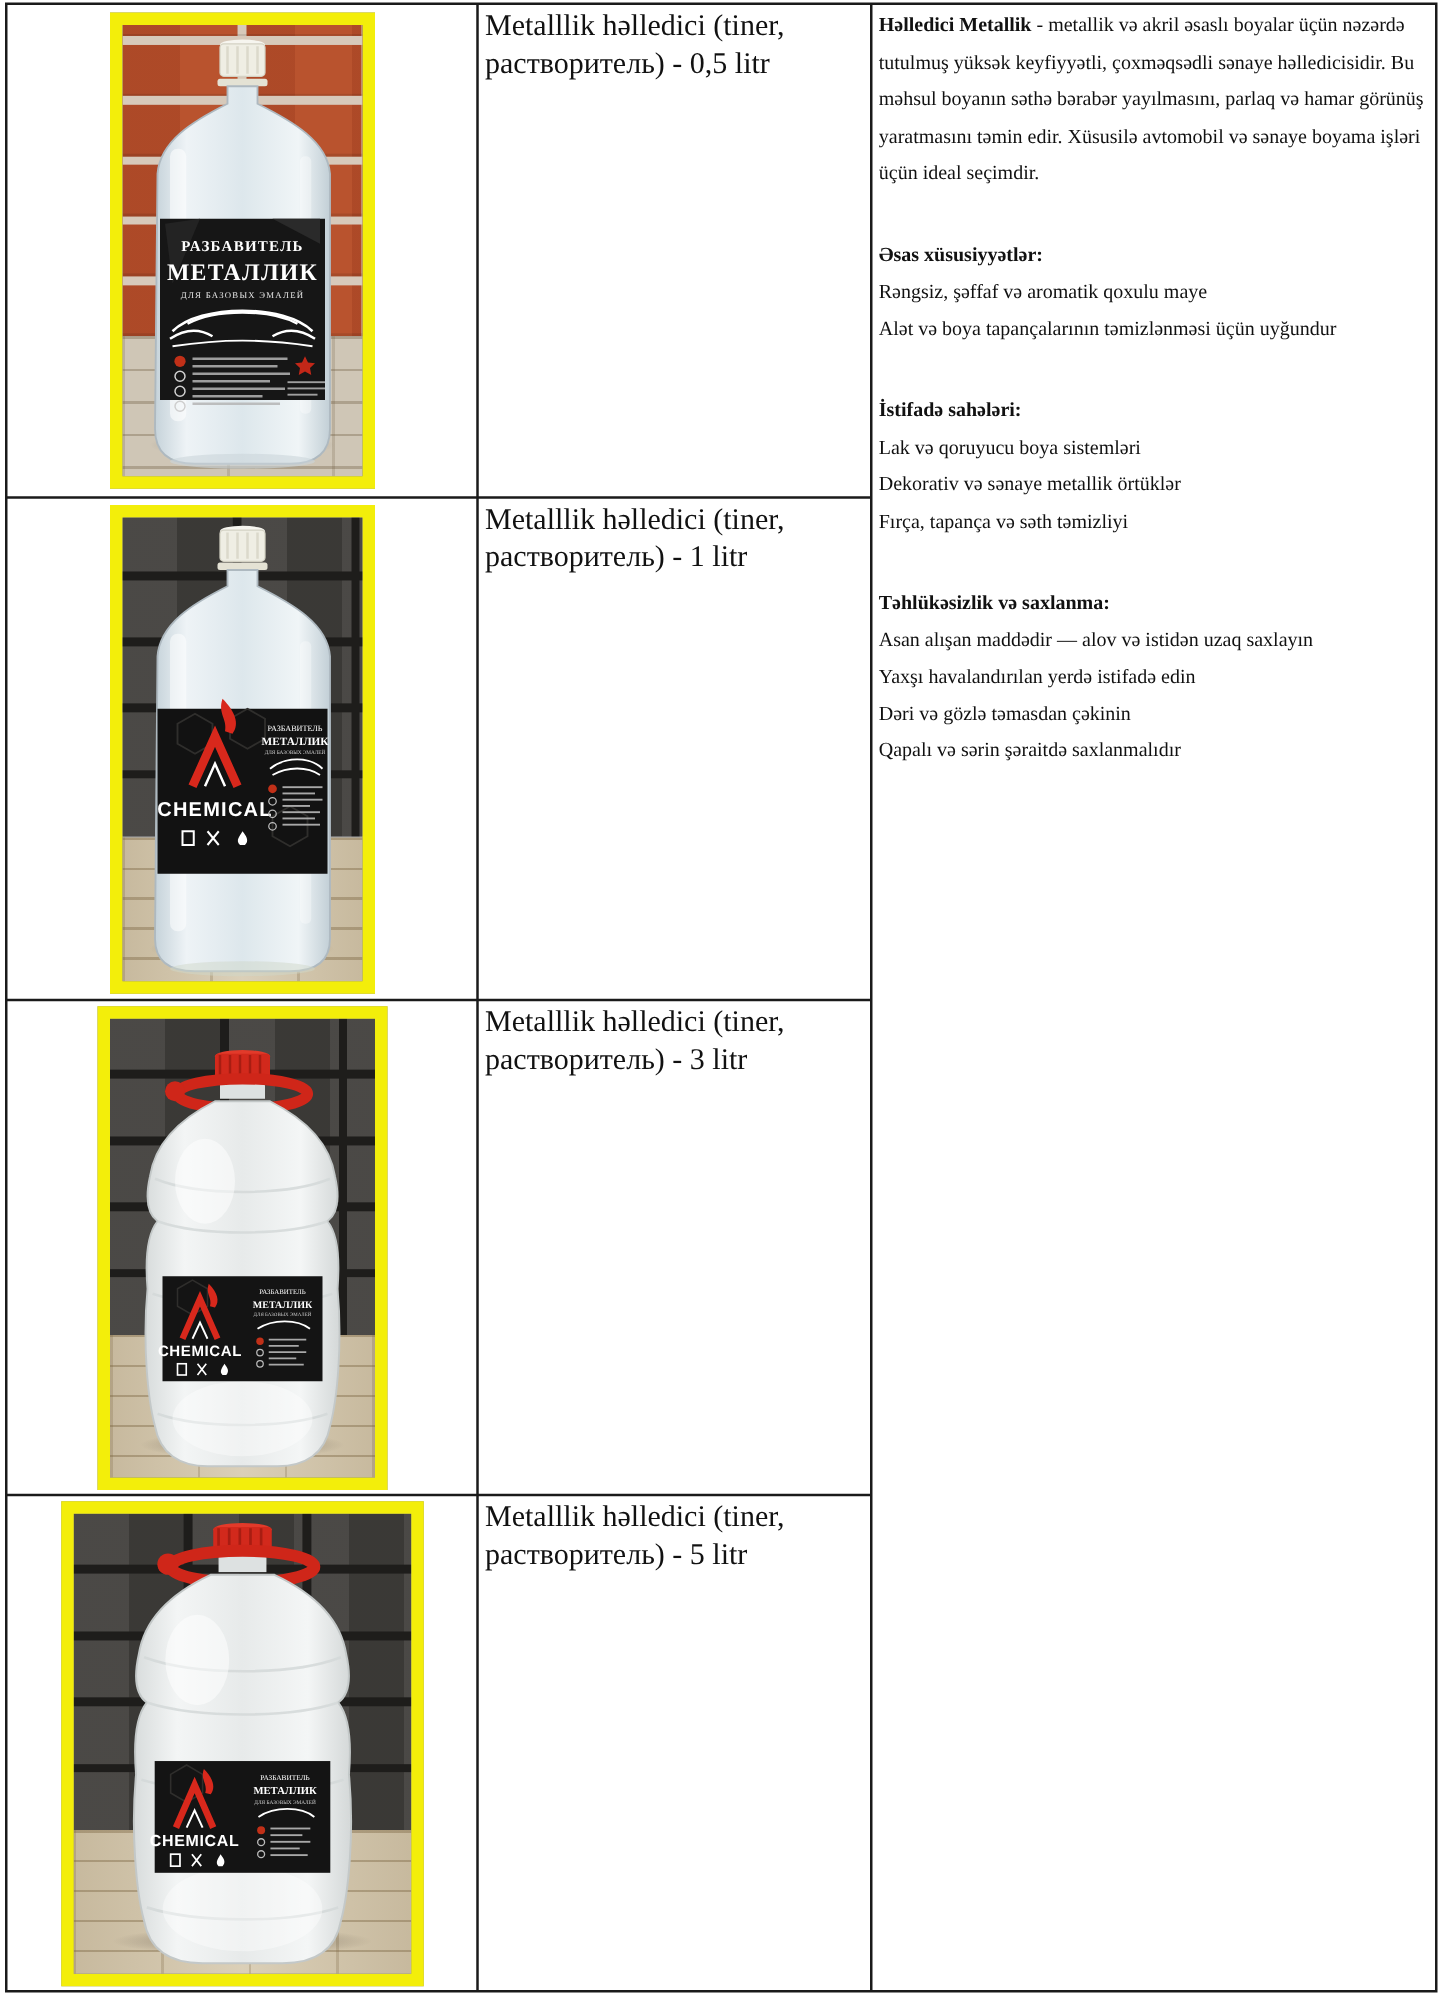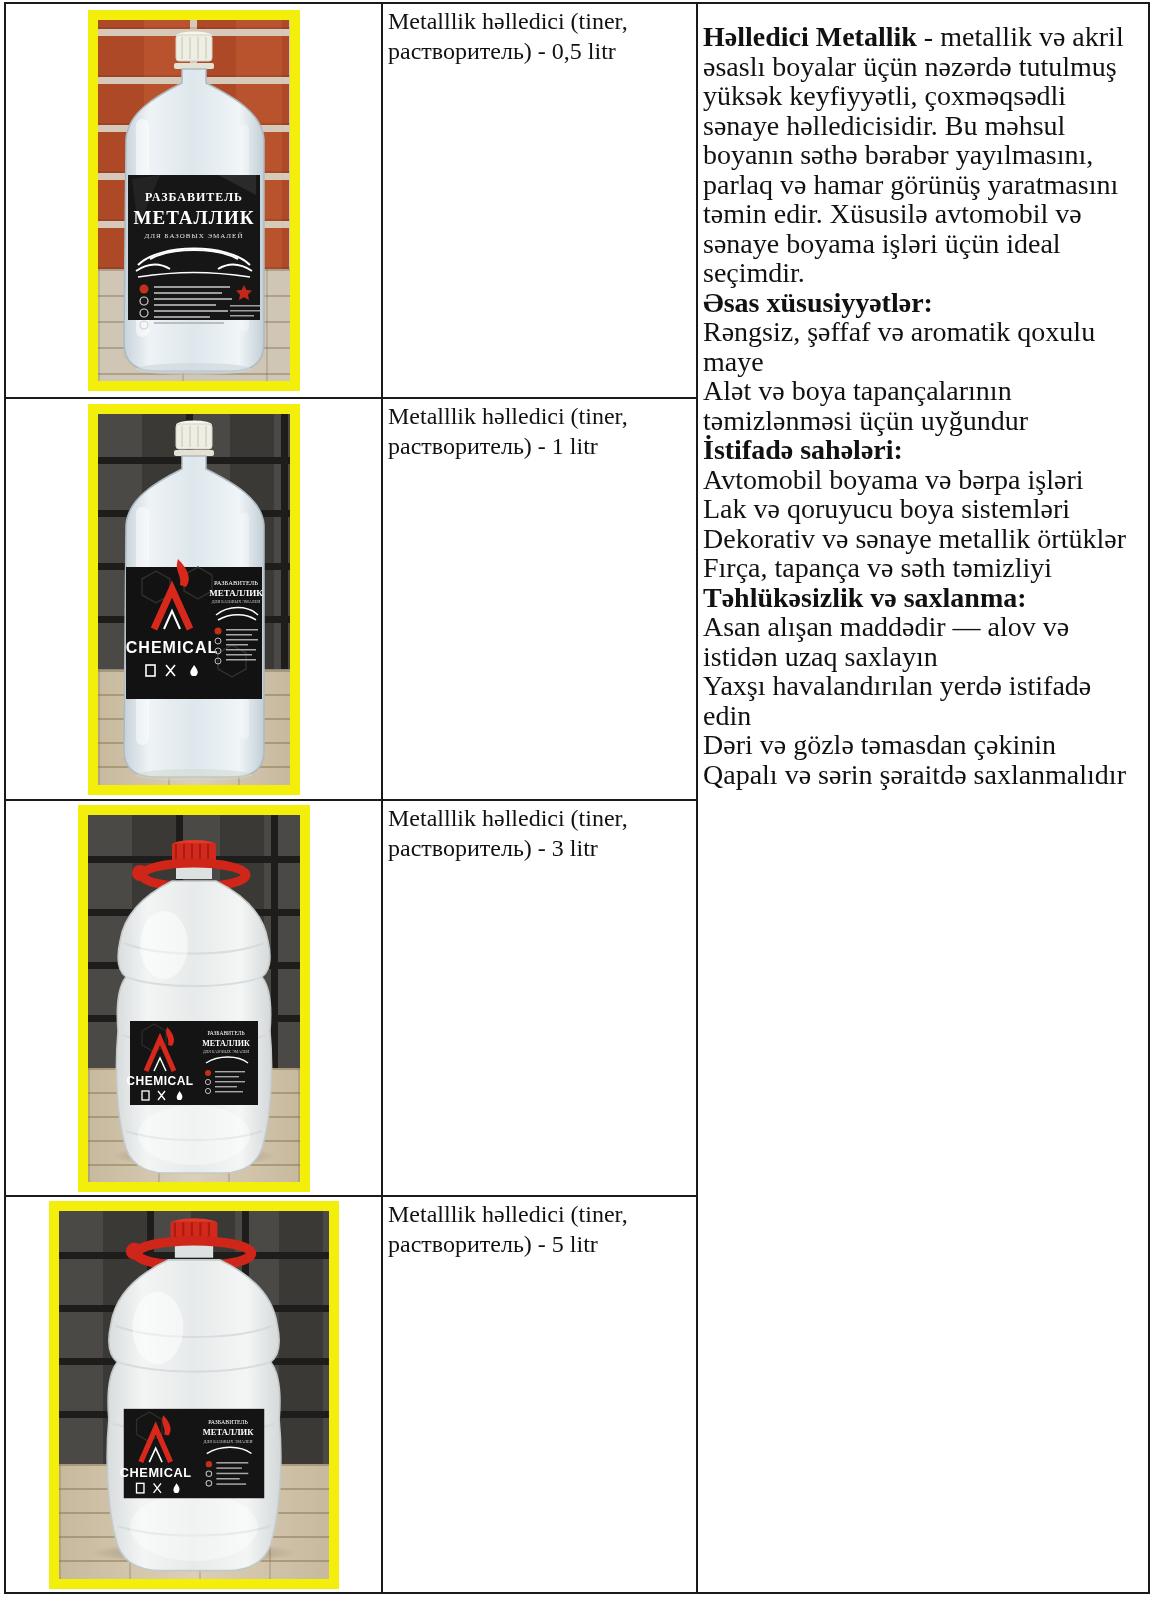--- a/index.html
+++ b/index.html
@@ -8,23 +8,23 @@
   .doc-table{
     position:absolute;left:4px;top:2px;width:1146px;height:1592px;
     background:#1a1a1a;display:grid;
     grid-template-columns:375px 313px 450px;
     grid-template-rows:393px 400px 394px 395px;
     gap:2px;padding:2px;box-sizing:border-box;
   }
   .cell{background:#ffffff;overflow:hidden;position:relative;}
   .cell-img{display:flex;align-items:center;justify-content:center;}
   .cell-title{padding:2px 16px 0 5px;font-size:24px;line-height:30px;}
-  .cell-desc{grid-column:3;grid-row:1 / span 4;padding:18px 5px 0 5px;font-size:28px;line-height:29.5px;}
+  .cell-desc{grid-column:3;grid-row:1 / span 4;padding:2px 5px 0 5px;font-size:16px;line-height:29.5px;}
   .cell-desc .b{font-weight:bold;}
-  .cell-desc .head{font-weight:bold;}
+  .cell-desc .head{font-weight:bold;margin-top:36px;}
 
   
   .photo{border:10px solid #f3ee0a;position:relative;overflow:hidden;background:#888;}
   .p05{width:192px;height:361px;}
   .p1 {width:192px;height:371px;}
   .p3 {width:212px;height:367px;}
   .p5 {width:270px;height:368px;}
 
   .wall{position:absolute;left:0;top:0;right:0;height:69%;}
   .wall-red{
@@ -141,21 +141,20 @@
   <div class="cell cell-title">
     <span>Metalllik həlledici (tiner, растворитель) - 0,5 litr</span>
   </div>
 
   <div class="cell cell-desc">
     <div><span class="b">Həlledici Metallik</span><span> - metallik və akril əsaslı boyalar üçün nəzərdə tutulmuş yüksək keyfiyyətli, çoxməqsədli sənaye həlledicisidir. Bu məhsul boyanın səthə bərabər yayılmasını, parlaq və hamar görünüş yaratmasını təmin edir. Xüsusilə avtomobil və sənaye boyama işləri üçün ideal seçimdir.</span></div>
     <div class="head">Əsas xüsusiyyətlər:</div>
     <div>Rəngsiz, şəffaf və aromatik qoxulu maye</div>
     <div>Alət və boya tapançalarının təmizlənməsi üçün uyğundur</div>
     <div class="head">İstifadə sahələri:</div>
-    <div>Avtomobil boyama və bərpa işləri</div>
     <div>Lak və qoruyucu boya sistemləri</div>
     <div>Dekorativ və sənaye metallik örtüklər</div>
     <div>Fırça, tapança və səth təmizliyi</div>
     <div class="head">Təhlükəsizlik və saxlanma:</div>
     <div>Asan alışan maddədir — alov və istidən uzaq saxlayın</div>
     <div>Yaxşı havalandırılan yerdə istifadə edin</div>
     <div>Dəri və gözlə təmasdan çəkinin</div>
     <div>Qapalı və sərin şəraitdə saxlanmalıdır</div>
   </div>
 

